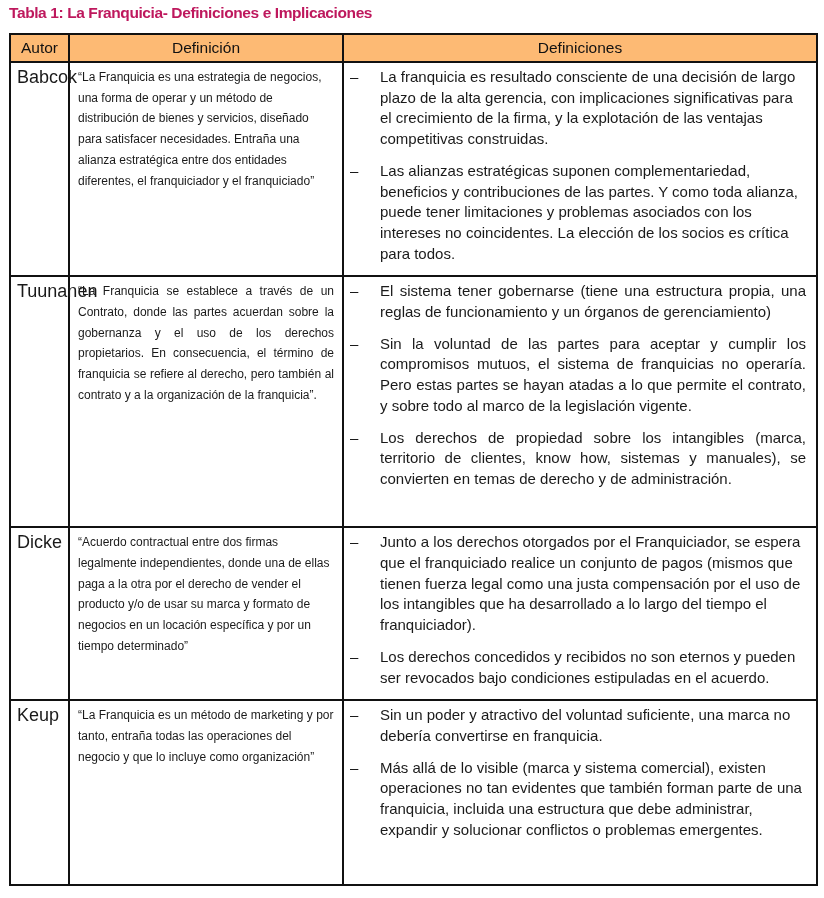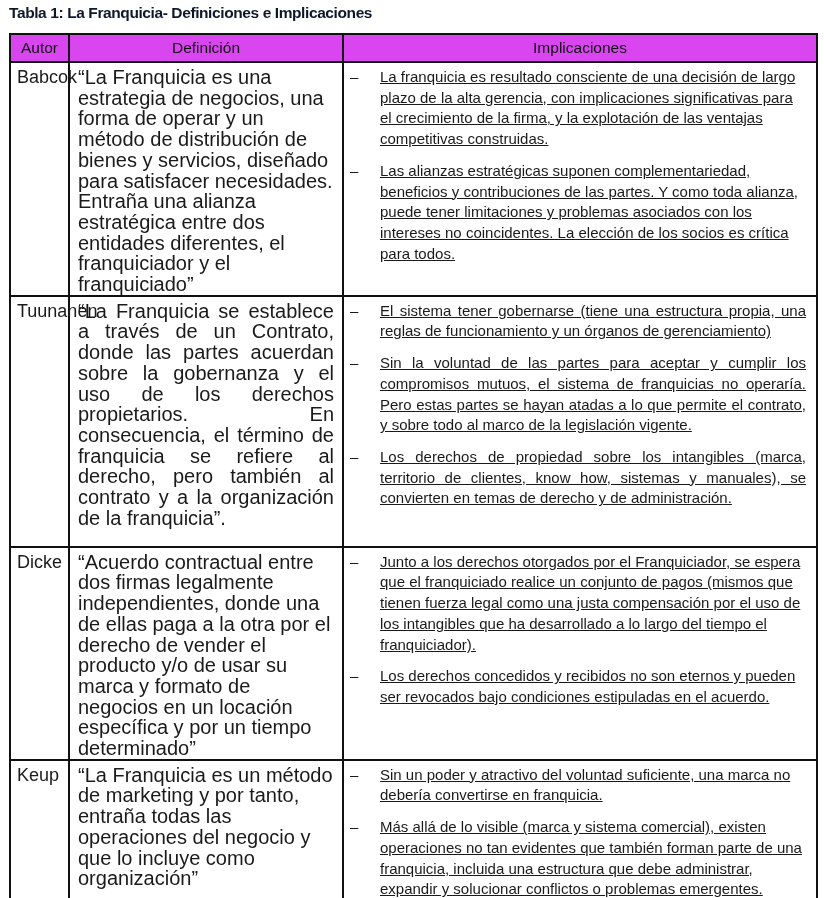--- a/index.html
+++ b/index.html
@@ -1,51 +1,51 @@
 <!DOCTYPE html>
 <html><head>
   <meta charset="utf-8">
   <style>
     html, body { margin: 0; padding: 0; background: #ffffff; }
     body { width: 824px; height: 898px; position: relative; overflow: hidden;
            font-family: "Liberation Sans", sans-serif; color: #1a1a1a; }
     .title { position: absolute; left: 9px; top: 4px; font-size: 15.5px; font-weight: bold;
-             letter-spacing: -0.4px; color: #0f172a; }
+             letter-spacing: -0.4px; color: #be185d; }
     table.main { position: absolute; left: 9px; top: 33px; width: 807px;
                  border-collapse: collapse; table-layout: fixed; }
     table.main td, table.main th { border: 2px solid #111; vertical-align: top; padding: 0; }
-    th { background: #d946ef; font-weight: normal; font-size: 15.5px; height: 26px;
+    th { background: #fdba74; font-weight: normal; font-size: 15.5px; height: 26px;
          text-align: center; vertical-align: middle !important; color: #111; }
     col.c1 { width: 59px; } col.c2 { width: 274px; } col.c3 { width: 474px; }
     .author { font-size: 18px; padding: 4px 0 0 6px !important; line-height: 20px; }
-    .def { font-size: 20px; line-height: 20.7px; padding: 4px 8px 0 8px !important; }
+    .def { font-size: 12px; line-height: 20.7px; padding: 4px 8px 0 8px !important; }
     .def.justify { text-align: justify; margin-top: 48px; }
     .impl { padding: 4px 10px 0 6px !important; }
     .bullet { display: flex; font-size: 15px; line-height: 20.7px; margin-bottom: 11px; }
     .bullet .dash { width: 30px; flex: none; }
-    .bullet .txt { flex: 1; text-decoration: underline; }
+    .bullet .txt { flex: 1; }
     .bullet .txt.justify { text-align: justify; }
     tr.r1 { height: 202px; } tr.r2 { height: 251px; } tr.r3 { height: 144px; } tr.r4 { height: 185px; }
   </style>
 </head>
 <body>
 
 <div class="title">Tabla 1: La Franquicia- Definiciones e Implicaciones</div>
 
 <table class="main">
   <colgroup>
       <col class="c1">
       <col class="c2">
       <col class="c3">
     </colgroup>
   <thead>
     <tr>
       <th>Autor</th>
       <th>Definición</th>
-      <th>Implicaciones</th>
+      <th>Definiciones</th>
     </tr>
   </thead>
   <tbody>
     <tr class="r1">
       <td class="author">Babcok</td>
       <td class="def">“La Franquicia es una estrategia de negocios, una forma de operar y un método de distribución de bienes y servicios, diseñado para satisfacer necesidades. Entraña una alianza estratégica entre dos entidades diferentes, el franquiciador y el franquiciado”</td>
       <td class="impl">
         <div class="bullet">
           <span class="dash">–</span>
           <span class="txt">La franquicia es resultado consciente de una decisión de largo plazo de la alta gerencia, con implicaciones significativas para el crecimiento de la firma, y la explotación de las ventajas competitivas construidas.</span>

